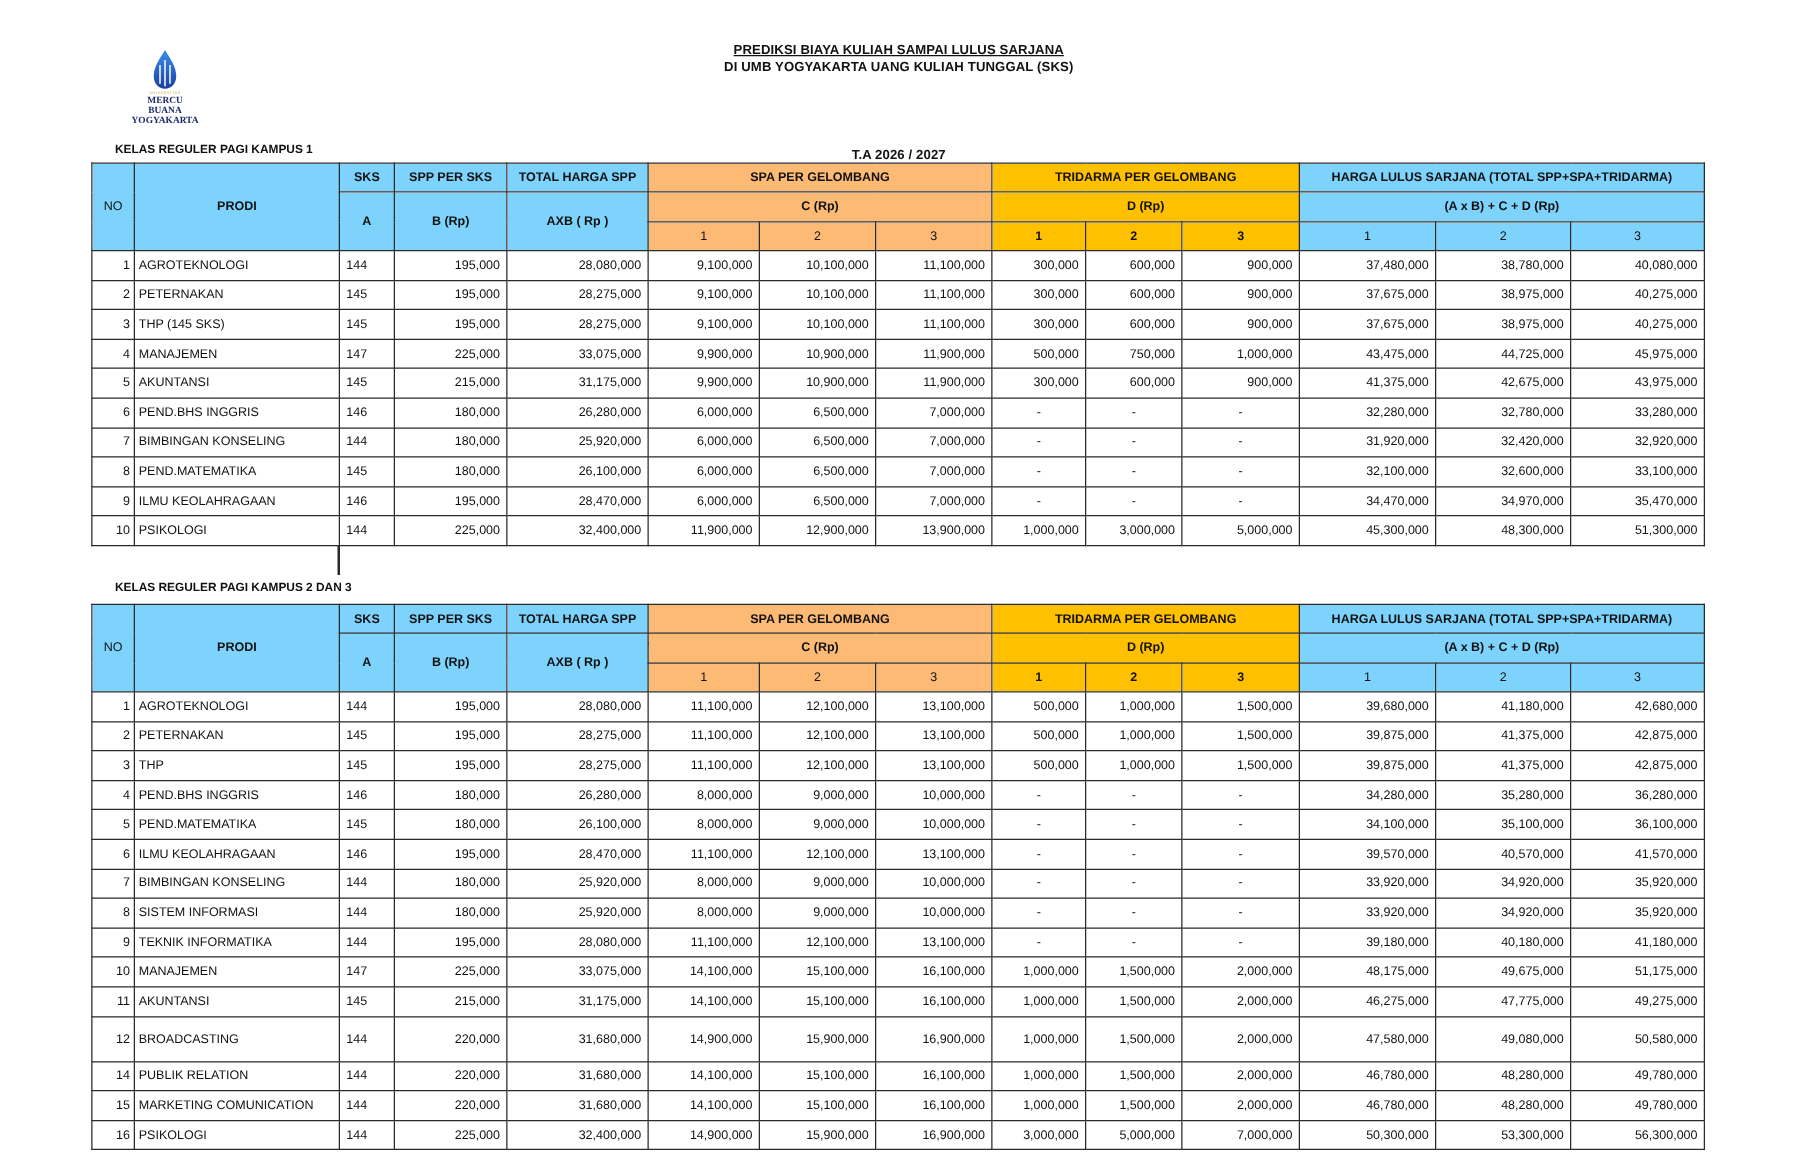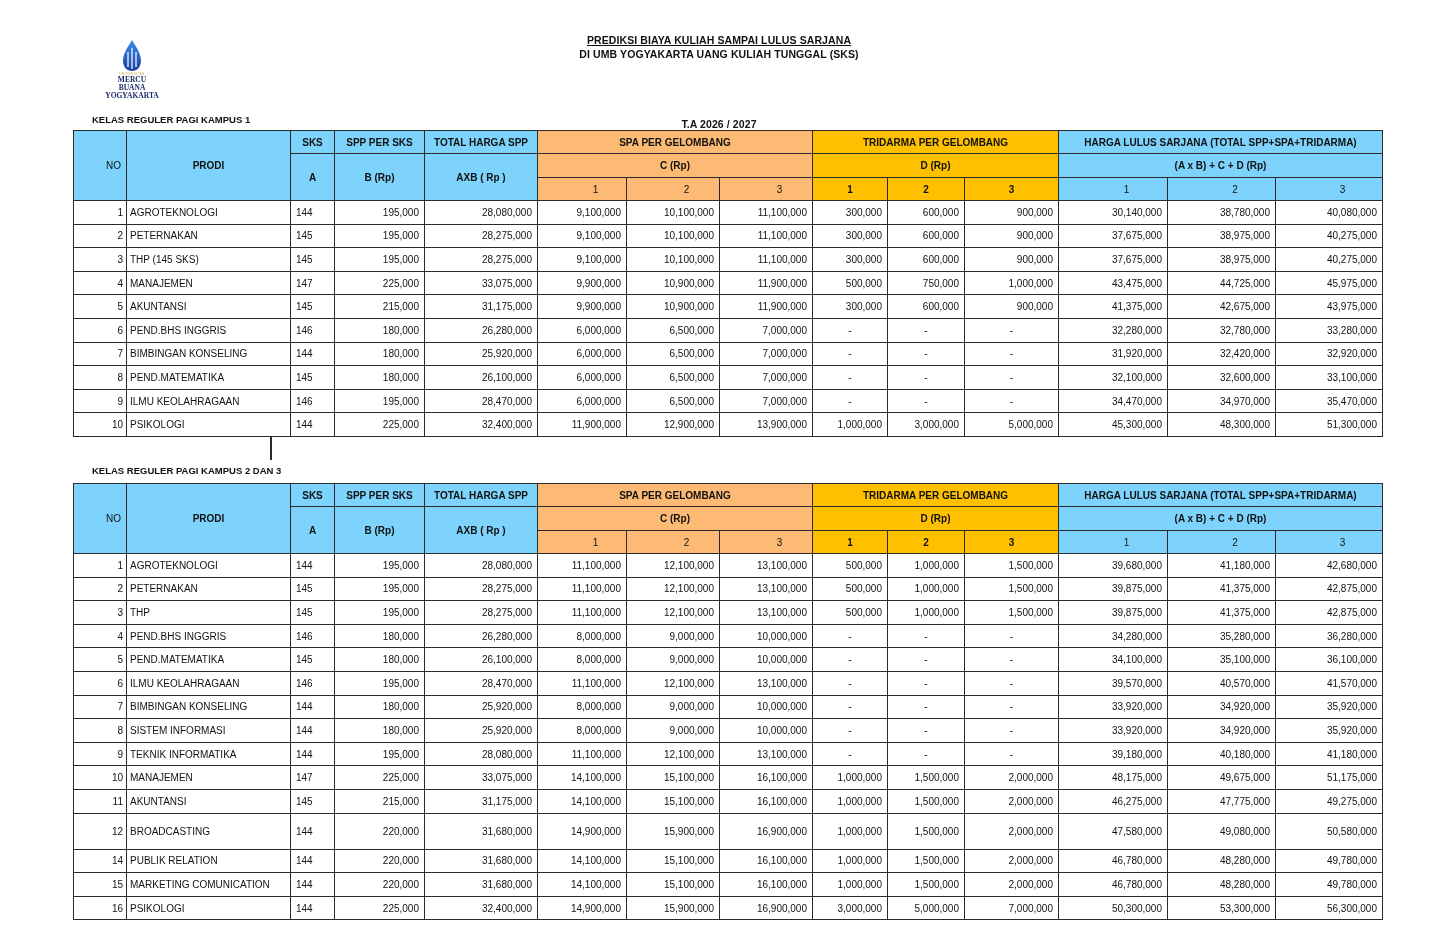--- a/index.html
+++ b/index.html
@@ -10,21 +10,21 @@
   .logo .u { font-size:3px; color:#c9a14a; letter-spacing:0.5px; line-height:4px; }
   .logo .n { font-family:"Liberation Serif", "DejaVu Serif", serif; font-size:7.5px; color:#1b2a6b; line-height:8px; font-weight:bold; }
   .title { position:absolute; left:0; width:1438px; text-align:center; font-weight:bold; font-size:10.5px; letter-spacing:0.1px; }
   .section-label { position:absolute; font-weight:bold; font-size:9.5px;padding-left:16px; }
   .note { position:absolute; font-weight:bold; font-size:9.5px; color:#e87d26;margin-top:47px; }
   table.fee { position:absolute; left:73px; border-collapse:collapse; table-layout:fixed; font-size:10px; }
   table.fee td, table.fee th { border:1.5px solid #2a2a2a; padding:0 5px; white-space:nowrap; overflow:hidden; }
   table.fee th { font-weight:bold; text-align:center; background:#7dd3fc; font-size:10px; }
   table.fee th.spa { background:#fdba74; }
   table.fee th.tri { background:#ffc000; }
-  table.fee th.norm { font-weight:normal;padding-left:32px; }
+  table.fee th.norm { font-weight:normal; }
   table.fee td { text-align:right; }
   table.fee td.prodi { text-align:left; padding-left:3px; }
   table.fee td.no { padding-right:3px; }
   table.fee td.c { text-align:left; }
   table.fee td.dash { text-align:center; }
   .vline { position:absolute; left:270px; top:436px; width:1.5px; height:24px; background:#2a2a2a; }
 </style>
 </head>
 <body>
 
@@ -104,21 +104,21 @@
         <td class="prodi">AGROTEKNOLOGI</td>
         <td class="c">144</td>
         <td>195,000</td>
         <td>28,080,000</td>
         <td>9,100,000</td>
         <td>10,100,000</td>
         <td>11,100,000</td>
         <td>300,000</td>
         <td>600,000</td>
         <td>900,000</td>
-        <td>30,140,000</td>
+        <td>37,480,000</td>
         <td>38,780,000</td>
         <td>40,080,000</td>
       </tr>
       <tr style="height: 23.6px;">
         <td class="no">2</td>
         <td class="prodi">PETERNAKAN</td>
         <td class="c">145</td>
         <td>195,000</td>
         <td>28,275,000</td>
         <td>9,100,000</td>

